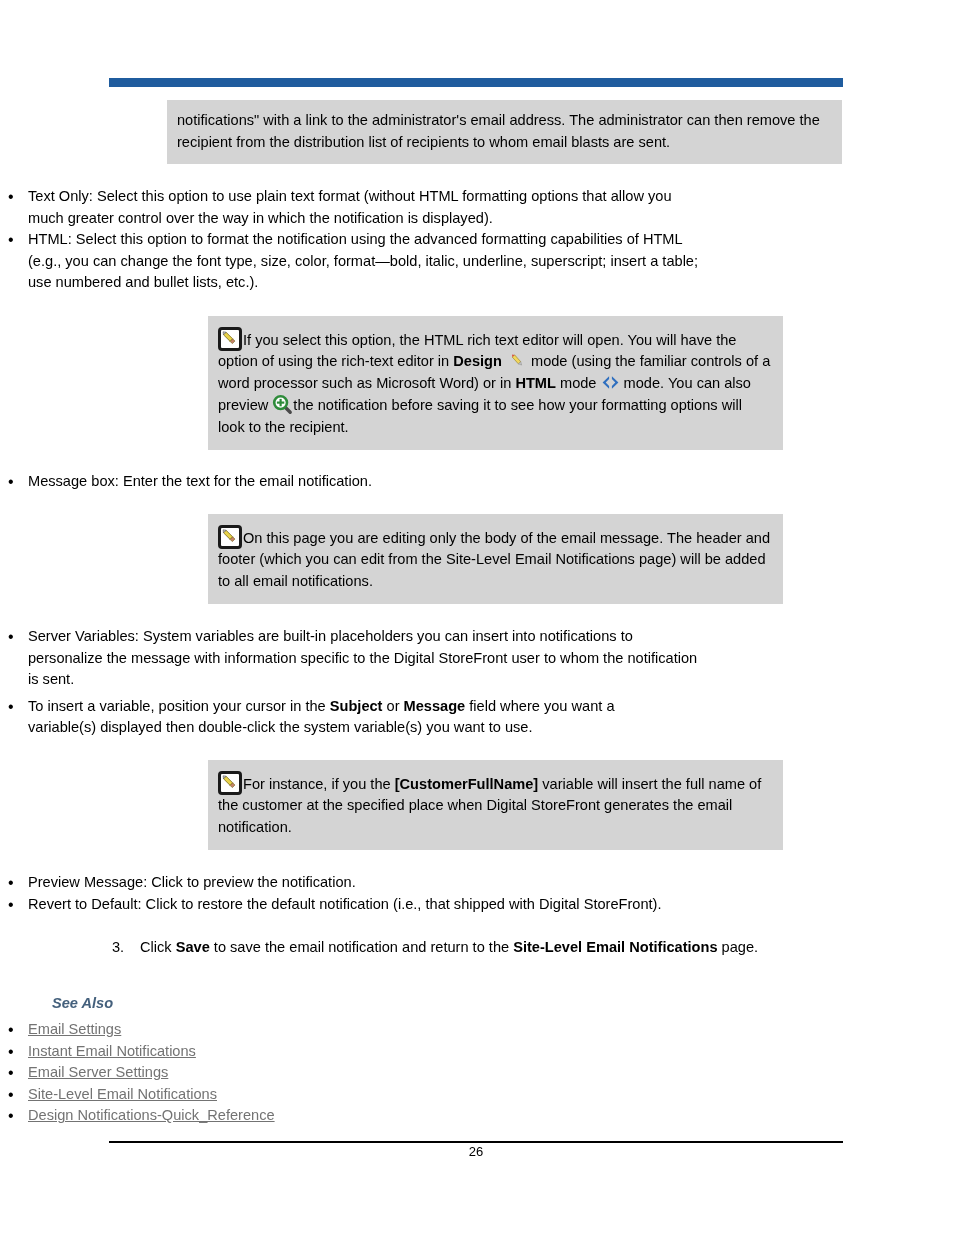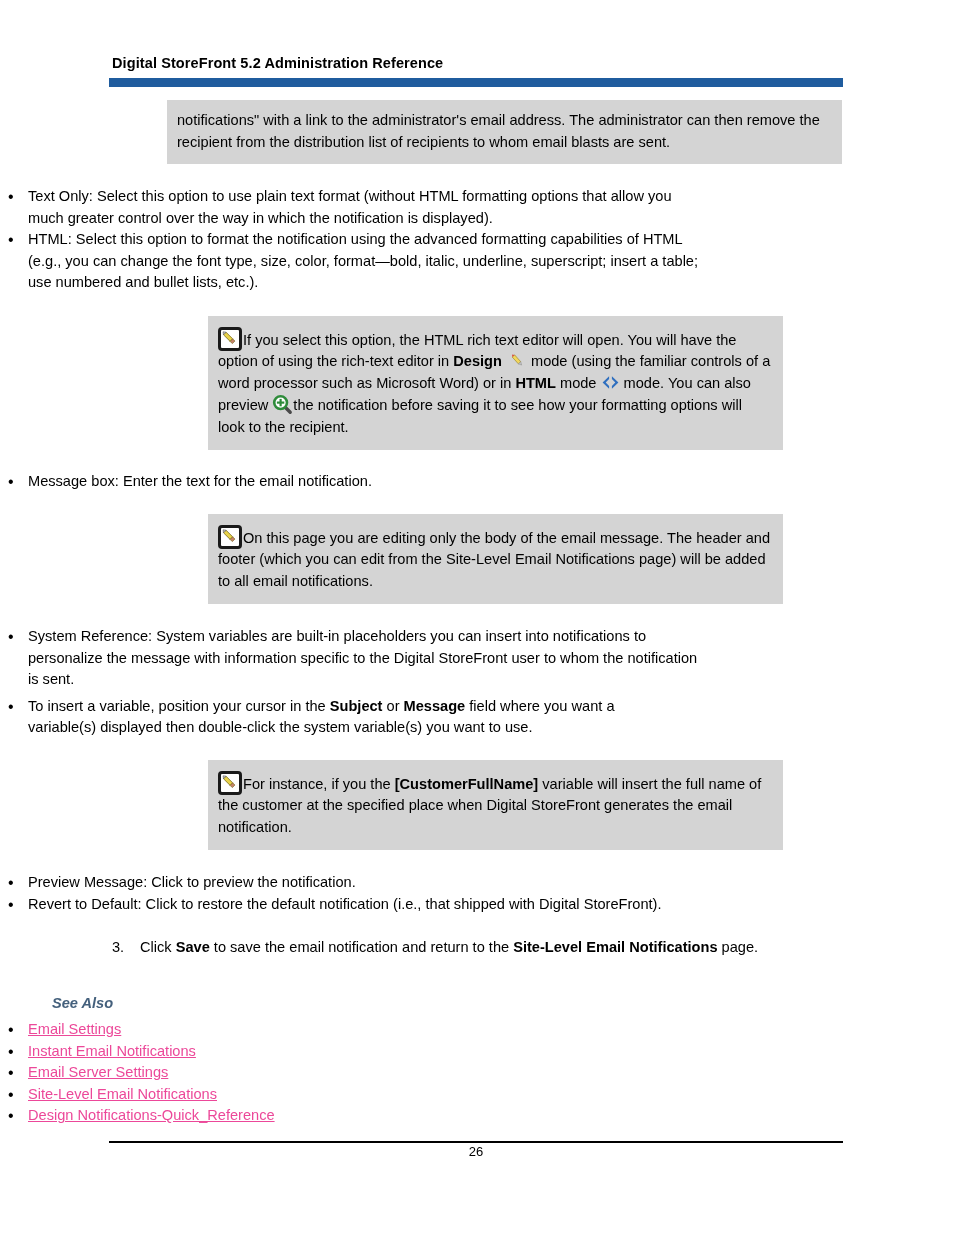--- a/index.html
+++ b/index.html
@@ -123,21 +123,21 @@
   
   .see-also-heading {
     margin-left: 52px;
     font-size: 14.6px;
     font-weight: bold;
     font-style: italic;
     color: #44607C;
     line-height: 21.5px;
   }
   a.doclink {
-    color: #ec4899;
+    color: #737373;
     text-decoration: underline;
     font-size: 14.6px;
   }
   li.bullet.link-item { padding-left: 28px; }
 
   
   .footer-rule {
     position: absolute;
     left: 109px;
     top: 1141px;
@@ -178,21 +178,20 @@
     position: relative;
   }
   .icon-note svg, .icon-inline svg, .icon-mag svg { display: block; }
   .spacer-sm { display: inline-block; width: 6px; }
 </style>
 </head>
 <body>
 
 <div class="page">
 
-  <div class="doc-header">Digital StoreFront 5.2 Administration Reference</div>
   <div class="header-rule"></div>
 
   <div class="content">
 
     <div class="note-box top-box">
       <div class="note-text">notifications" with a link to the administrator's email address. The administrator can then remove the recipient from the distribution list of recipients to whom email blasts are sent.</div>
     </div>
 
     <ul class="bullets lvl1" style="margin-top:22px;">
       <li class="bullet">
@@ -248,21 +247,21 @@
                   <rect x="10.4" y="13.8" width="3.6" height="3.1" fill="#C8836B" stroke="#6b5f10" stroke-width="0.6"></rect>
                   <polygon points="10.4,4.4 14,4.4 12.2,2.1" fill="#d9d9d9" stroke="#555" stroke-width="0.6"></polygon>
                 </g>
               </svg></span><span>On this page you are editing only the body of the email message. The header and footer (which you can edit from the Site-Level Email Notifications page) will be added to all email notifications.</span></p>
       </div>
     </div>
 
     <ul class="bullets lvl1" style="margin-top:22px;">
       <li class="bullet">
         <span class="dot">•</span>
-        <span class="term">System Reference:</span><span> System variables are built-in placeholders you can insert into notifications to personalize the message with information specific to the Digital StoreFront user to whom the notification is sent.</span>
+        <span class="term">Server Variables:</span><span> System variables are built-in placeholders you can insert into notifications to personalize the message with information specific to the Digital StoreFront user to whom the notification is sent.</span>
       </li>
     </ul>
 
     <ul class="bullets lvl2" style="margin-top:5px;">
       <li class="bullet">
         <span class="dot">•</span>
         <span>To insert a variable, position your cursor in the </span><span class="bold">Subject</span><span> or </span><span class="bold">Message</span><span> field where you want a variable(s) displayed then double-click the system variable(s) you want to use.</span>
       </li>
     </ul>
 

